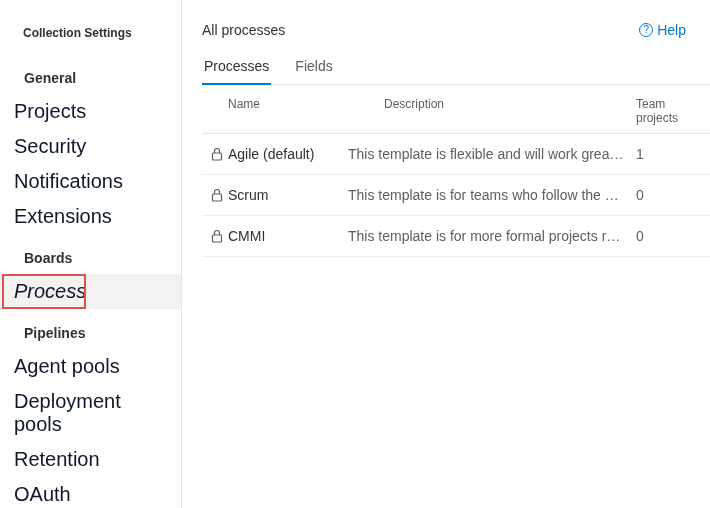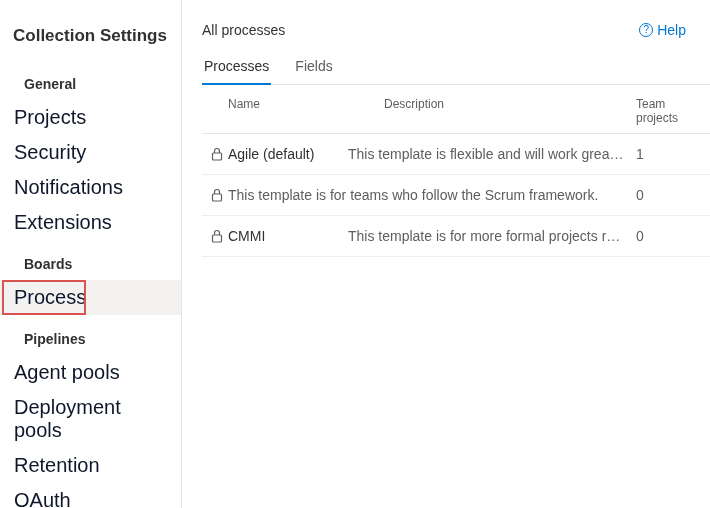--- a/index.html
+++ b/index.html
@@ -13,40 +13,42 @@
     overflow: hidden;
     display: flex;
   }
   .sidebar {
     width: 182px;
     border-right: 1px solid #e5e5e5;
     padding: 20px 0 10px 0;
     flex-shrink: 0;
   }
   .sidebar-title {
-    font-size: 17px;
+    font-size: 12px;
     font-weight: 600;
     padding: 6px 14px 14px 13px;
+    margin-left: 10px;
   }
   .section-label {
     font-size: 14px;
     font-weight: 600;
     padding: 8px 24px;
     margin-top: 8px;
   }
   .nav-item {
     display: block;
     padding: 6px 14px;
     font-size: 20px;
     color: #0f172a;
     cursor: pointer;
     position: relative;
   }
   .nav-item.selected {
     background: #f3f2f1;
+    font-style: italic;
   }
   .highlight-box {
     position: absolute;
     left: 2px;
     right: 95px;
     top: 0;
     bottom: 0;
     border: 2px solid #d9534f;
     pointer-events: none;
   }
@@ -205,20 +207,21 @@
     <div class="row-team">1</div>
   </div>
 
   <div class="table-row">
     <div class="lock-col">
       <svg class="lock" viewBox="0 0 12 14" fill="none" stroke="currentColor" stroke-width="1.2">
           <rect x="1.5" y="6" width="9" height="7" rx="1"></rect>
           <path d="M3.5 6V4a2.5 2.5 0 0 1 5 0v2"></path>
         </svg>
     </div>
+    <div class="row-name">Scrum</div>
     <div class="row-desc">This template is for teams who follow the Scrum framework.</div>
     <div class="row-team">0</div>
   </div>
 
   <div class="table-row">
     <div class="lock-col">
       <svg class="lock" viewBox="0 0 12 14" fill="none" stroke="currentColor" stroke-width="1.2">
           <rect x="1.5" y="6" width="9" height="7" rx="1"></rect>
           <path d="M3.5 6V4a2.5 2.5 0 0 1 5 0v2"></path>
         </svg>

